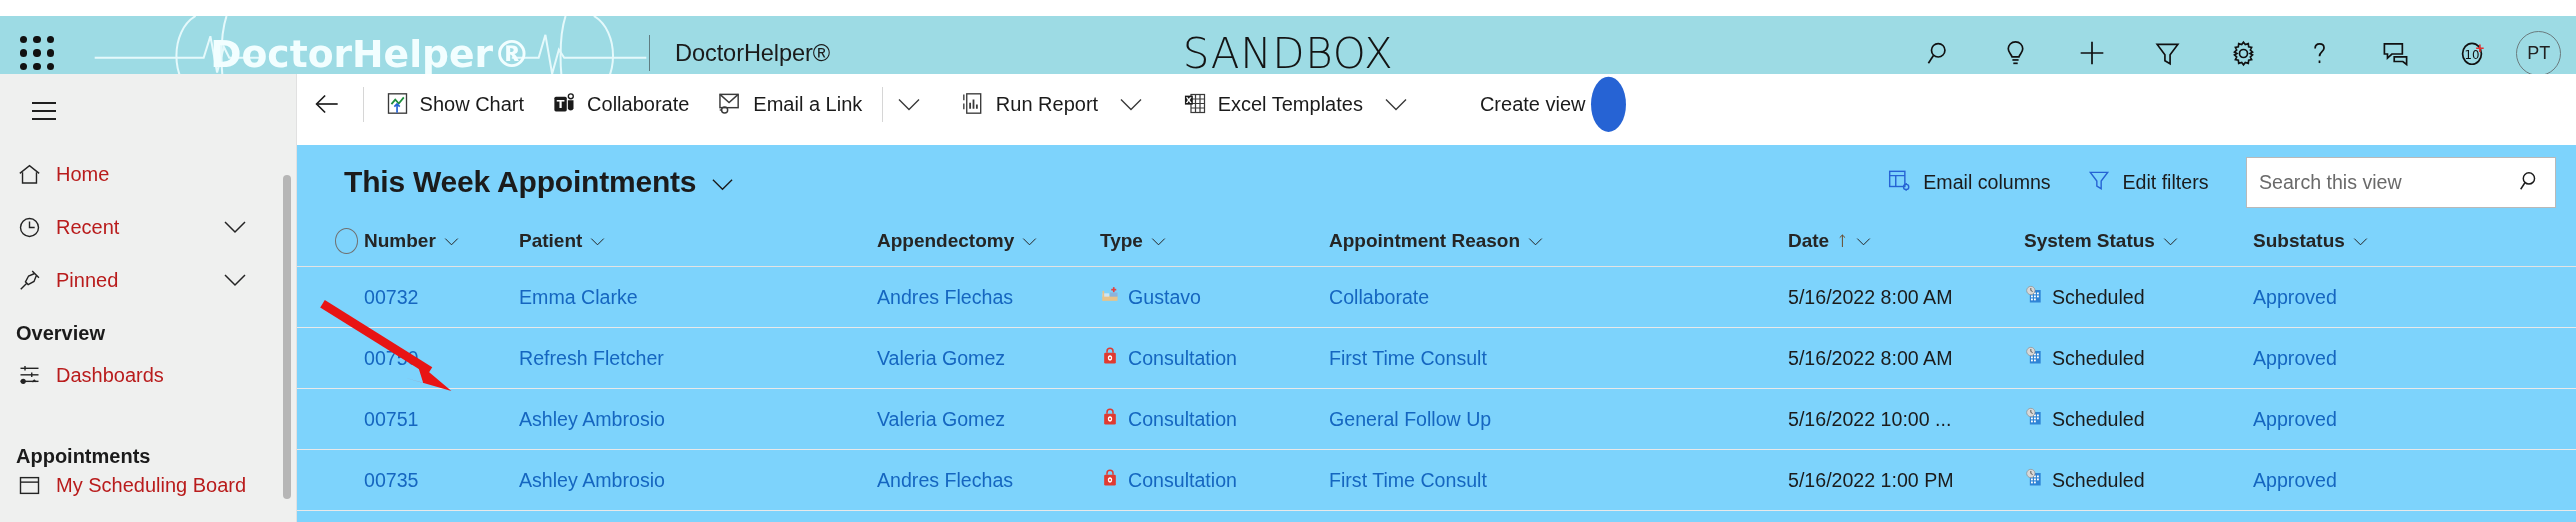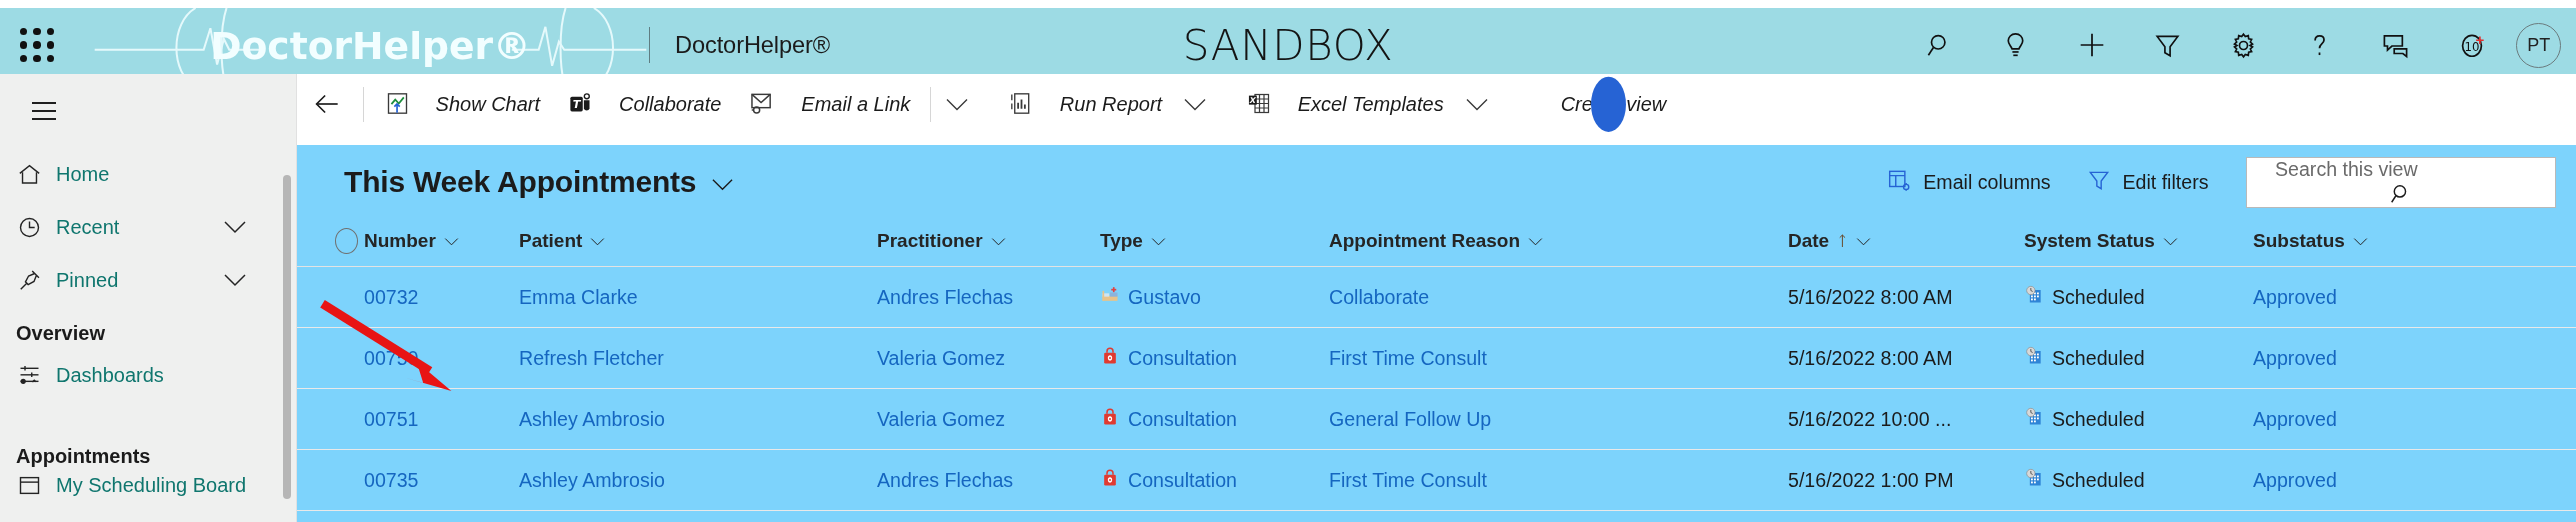--- a/index.html
+++ b/index.html
@@ -6,21 +6,21 @@
   html, body {
     width: 2576px; height: 522px;
     overflow: hidden;
     background: #ffffff;
     font-family: "Liberation Sans", sans-serif;
     -webkit-font-smoothing: antialiased;
   }
 
   
   .topbar {
-    position: absolute; top: 8px; left: 0;
+    position: absolute; top: 16px; left: 0;
     width: 2576px; height: 74px;
     background: #9ddbe4;
     display: flex; align-items: center;
     overflow: hidden;
   }
   .waffle {
     width: 74px; height: 74px;
     display: flex; align-items: center; justify-content: center;
     flex: 0 0 auto; cursor: pointer;
   }
@@ -94,21 +94,21 @@
     display: flex; flex-direction: column; align-items: center; justify-content: center;
     gap: 6px; cursor: pointer; margin-left: 6.7px;
   }
   .hamburger i { width: 24px; height: 2px; background: #1f1f1f; display: block; }
 
   .navitem {
     height: 53px; display: flex; align-items: center;
     padding-left: 16px; cursor: pointer; position: relative;
   }
   .navicon { width: 40px; display: flex; align-items: center; justify-content: flex-start; }
-  .navlabel { font-size: 20px; color: #0f766e; }
+  .navlabel { font-size: 20px; color: #b91c1c; }
   .navchev { position: absolute; right: 49px; top: 50%; transform: translateY(-50%); }
 
   .navgroup {
     font-size: 20px; font-weight: 700; color: #1b1b1b;
     padding-left: 16px; height: 42px; display: flex; align-items: flex-end;
     padding-bottom: 4px;
   }
   .sb-scroll {
     position: absolute; right: 5.4px; top: 101px;
     width: 7.4px; height: 324px; background: #b6b6b6; border-radius: 4px;
@@ -122,22 +122,22 @@
     background: #ffffff;
     display: flex; align-items: center;
     border-bottom: 0.7px solid #ffffff;
   }
   .backbtn {
     width: 59px; height: 61px; display: flex; align-items: center; justify-content: center;
     cursor: pointer;
   }
   .cmd-sep { width: 0.7px; height: 35px; background: #d6d6d6; margin: 0 6.7px; }
   .cmd {
-    height: 61px; display: flex; align-items: center; gap: 25px;
-    padding: 0 13.5px; cursor: pointer; white-space: nowrap; font-style: italic;
+    height: 61px; display: flex; align-items: center; gap: 9px;
+    padding: 0 13.5px; cursor: pointer; white-space: nowrap;
   }
   .cmd-label { font-size: 20px; color: #1b1b1b; }
   .cmd-chev { width: 39px; height: 61px; display: flex; align-items: center; justify-content: center; cursor: pointer; }
 
   .cursor-drop {
     position: absolute; left: 1589px; top: 74px;
     width: 39px; height: 58px; z-index: 40; pointer-events: none;
   }
 
   
@@ -156,21 +156,20 @@
   }
   .vh-right { margin-left: auto; display: flex; align-items: center; gap: 0; }
   .vhbtn {
     display: flex; align-items: center; gap: 10.8px; padding: 9.4px 17.5px;
     cursor: pointer; font-size: 19.6px; color: #1b1b1b; white-space: nowrap;
   }
   .searchbox {
     width: 310px; height: 51px; border: 0.7px solid #b9b9b9; background: #fff;
     display: flex; align-items: center; padding: 0 12px; margin-left: 20px;
     cursor: text;
-    flex-direction: column;
   }
   .searchbox input {
     border: none; outline: none; flex: 1; font-size: 19.6px; color: #1b1b1b;
     font-family: "Liberation Sans", sans-serif; background: transparent;
   }
   .searchbox input::placeholder { color: #6a6a6a; }
 
   
   table.grid { width: 100%; border-collapse: collapse; table-layout: fixed; }
   table.grid th {
@@ -551,21 +550,21 @@
         <th>
           <span class="hwrap">
               <span>Patient</span>
           <svg width="15" height="9.4" viewBox="0 0 24 14" fill="none" stroke="#252525" stroke-width="1.6">
                 <path d="M2 2 L12 12 L22 2"></path>
               </svg>
             </span>
         </th>
         <th>
           <span class="hwrap">
-              <span>Practitioner</span>
+              <span>Appendectomy</span>
           <svg width="15" height="9.4" viewBox="0 0 24 14" fill="none" stroke="#252525" stroke-width="1.6">
                 <path d="M2 2 L12 12 L22 2"></path>
               </svg>
             </span>
         </th>
         <th>
           <span class="hwrap">
               <span>Type</span>
           <svg width="15" height="9.4" viewBox="0 0 24 14" fill="none" stroke="#252525" stroke-width="1.6">
                 <path d="M2 2 L12 12 L22 2"></path>

